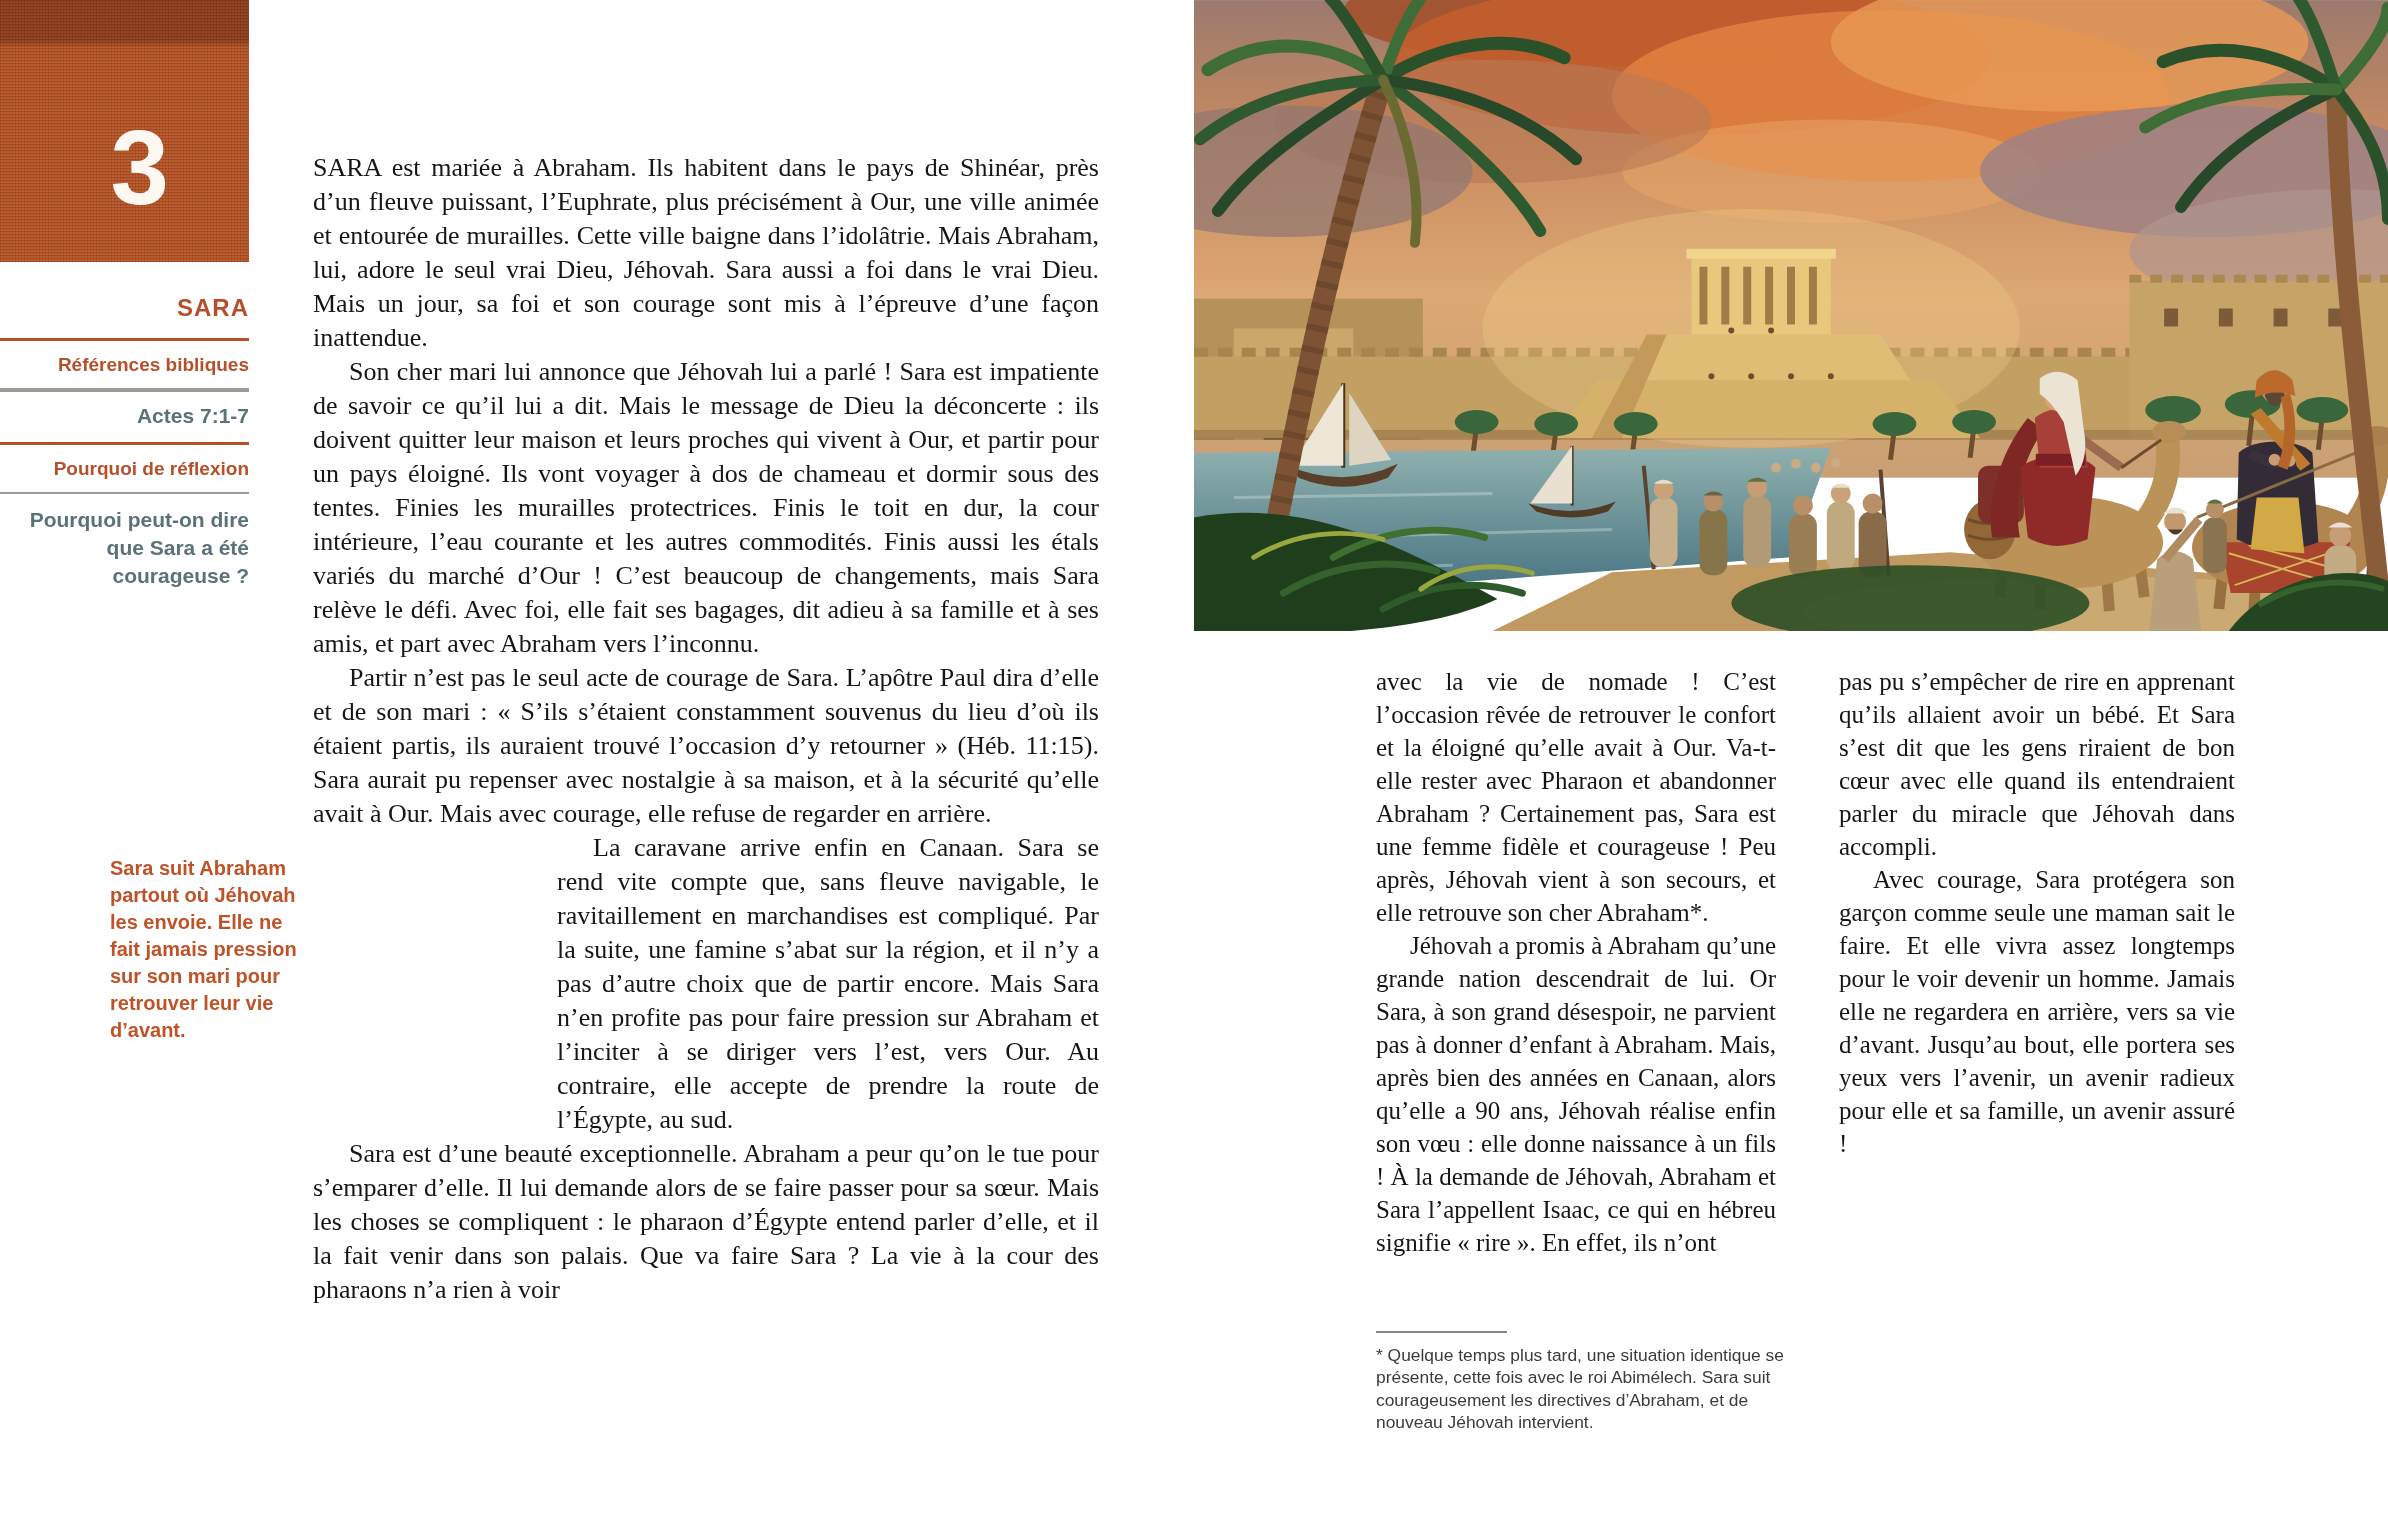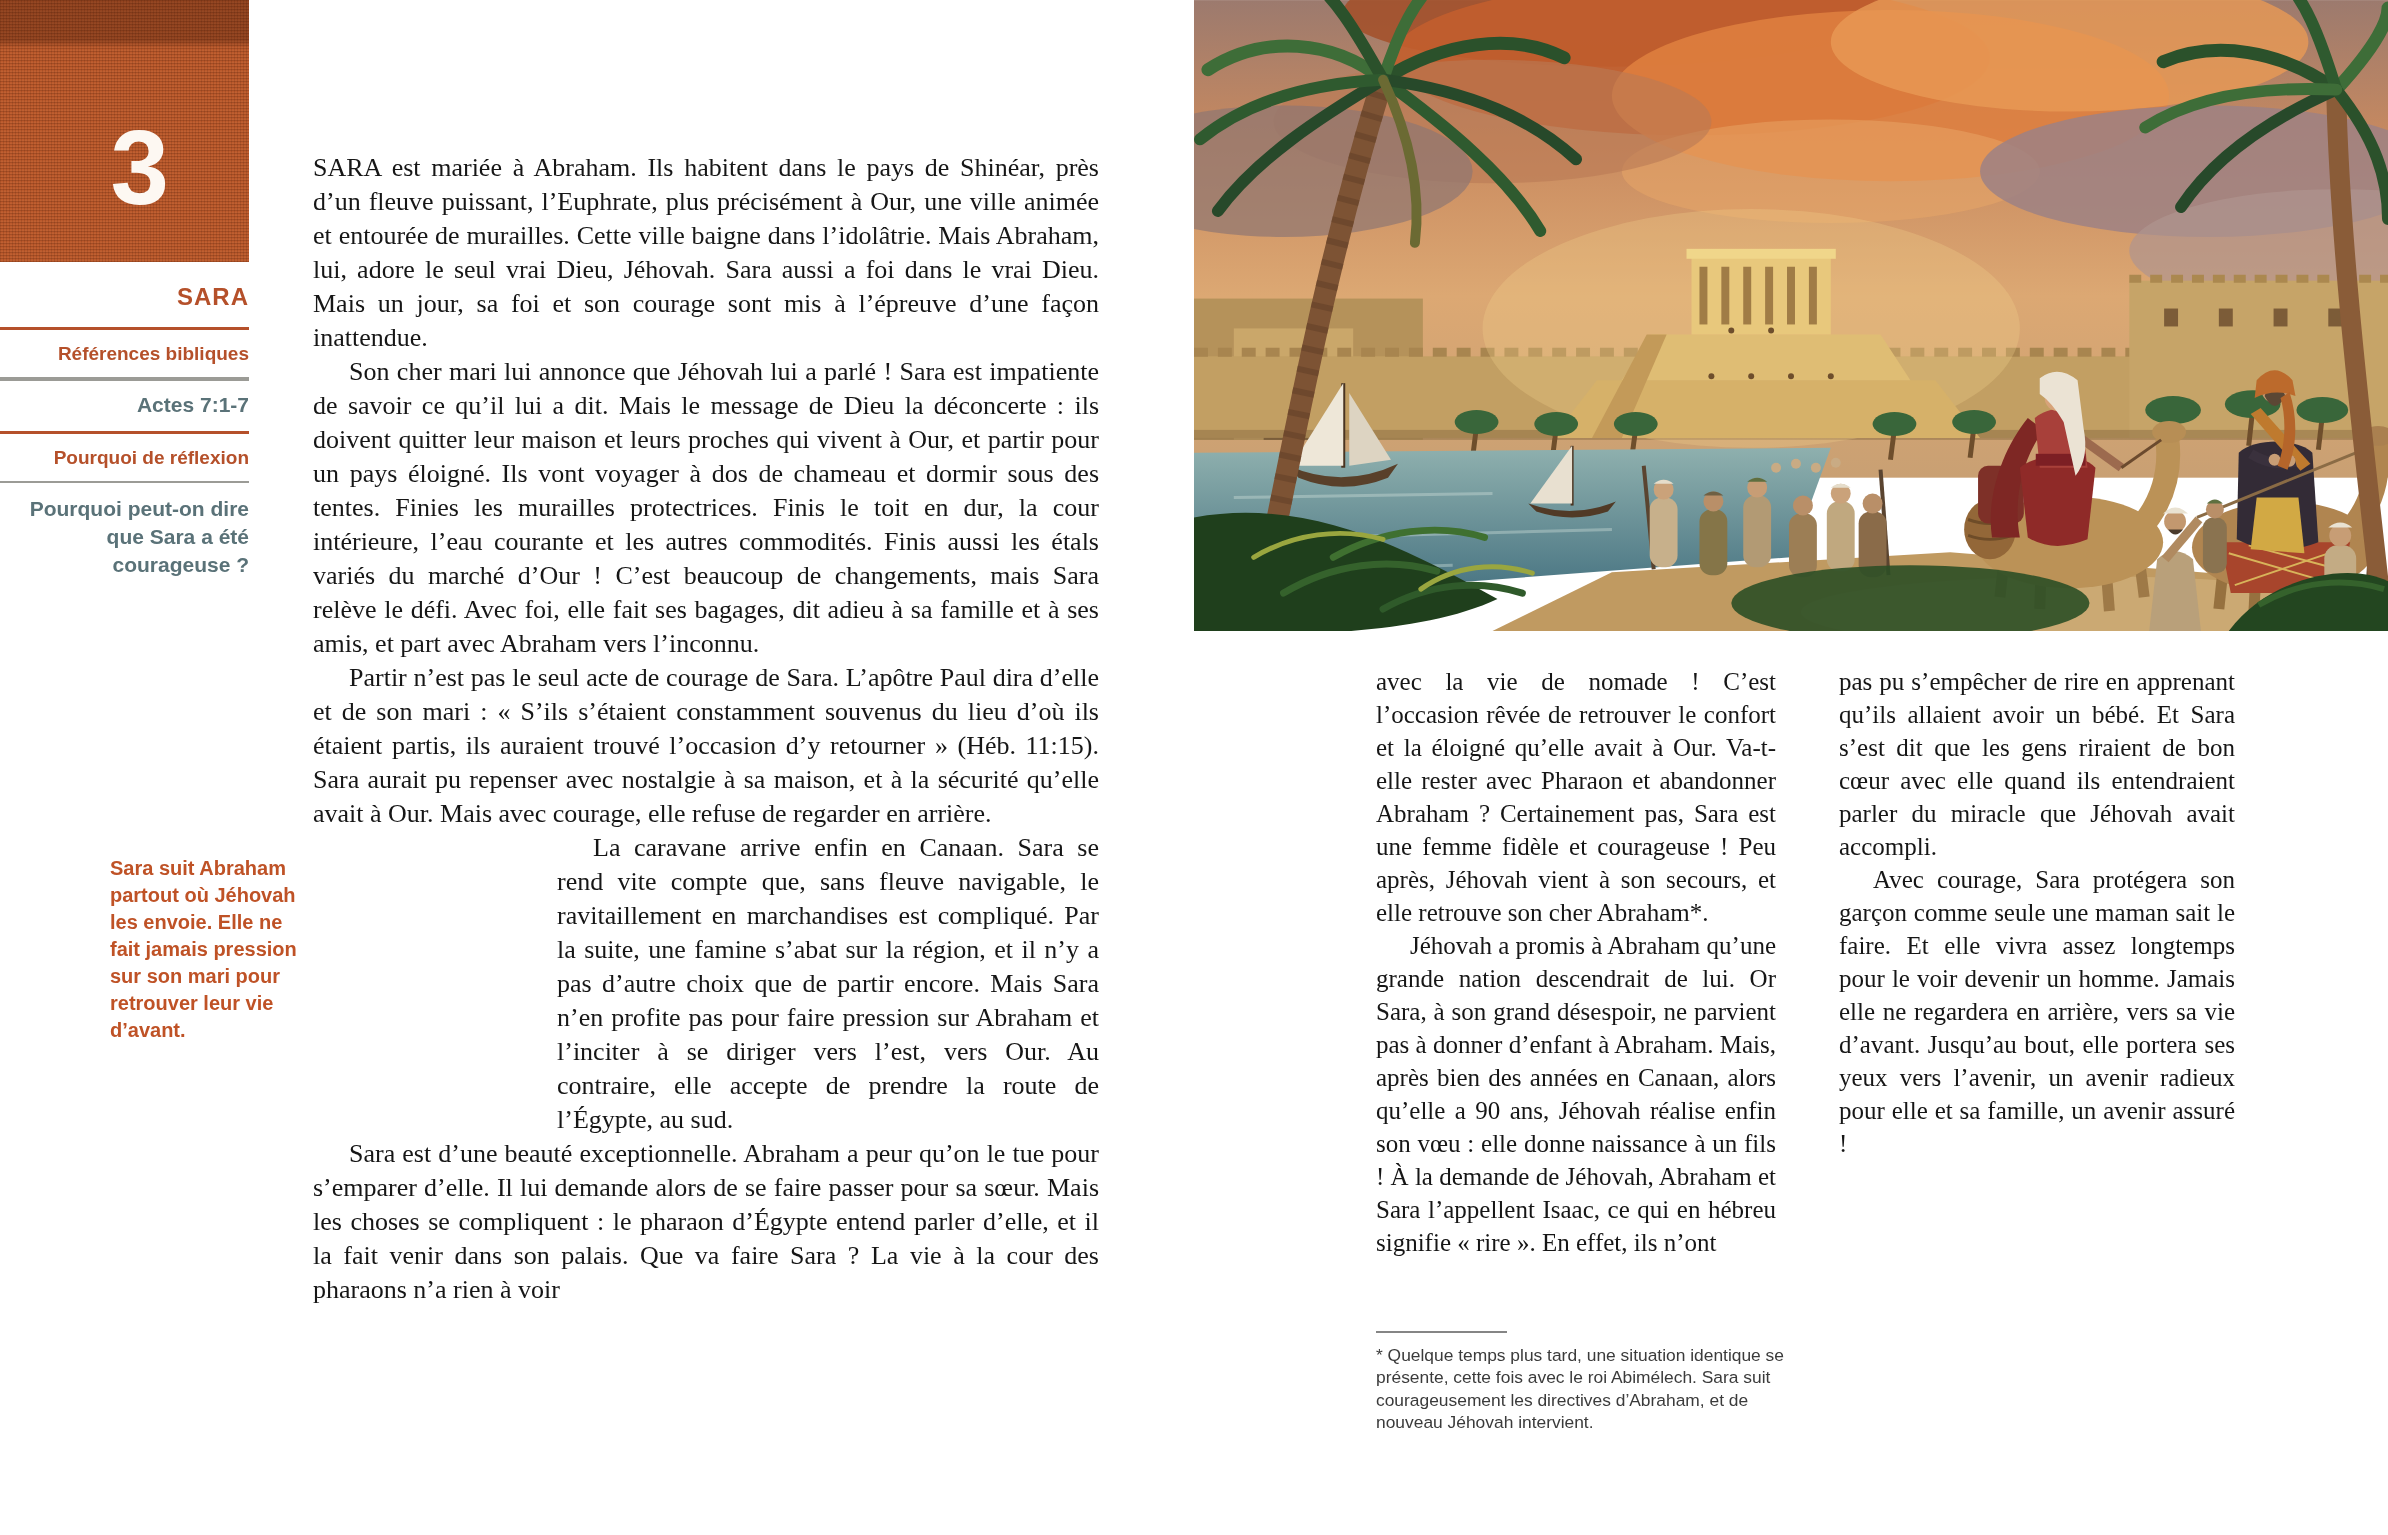--- a/index.html
+++ b/index.html
@@ -14,21 +14,21 @@
       linear-gradient(180deg, rgba(50,15,2,.30) 0px, rgba(50,15,2,.30) 40px, rgba(50,15,2,0) 48px),
       repeating-linear-gradient(0deg, rgba(70,25,6,.20) 0 1px, rgba(255,200,150,.05) 1px 2px, transparent 2px 3px),
       repeating-linear-gradient(90deg, rgba(70,25,6,.16) 0 1px, transparent 1px 3px);
   }
   .chapter-number{
     position:absolute; right:80px; bottom:42px;
     color:#fdf8f2; font-size:105px; font-weight:700; line-height:1;
   }
 
   
-  .sidebar{ position:absolute; left:0; top:259px; width:249px; text-align:right; padding-left:26px; }
+  .sidebar{ position:absolute; left:0; top:270px; width:249px; text-align:right; padding-left:26px; }
   .sidebar .rule{ height:2px; background:#9b9b96; margin:0 0 0 -26px; }
   .sidebar .rule.orange{ height:3px; background:#b5502a; }
   .sb-name{ color:#b5502a; font-size:24px; font-weight:700; letter-spacing:1px; margin:24px 0 16px; }
   .sb-heading{ color:#b5502a; font-size:19px; font-weight:700; margin:13px 0 12px; }
   .sb-refs{ color:#5a7278; font-size:21px; font-weight:700; line-height:28px; margin:10px 0 12px; }
   .sb-question{ color:#5a7278; font-size:21px; font-weight:700; line-height:28px; margin:12px 0 0; }
 
   
   .article{ position:absolute; left:313px; top:151px; width:786px; }
   .article h1{
@@ -363,21 +363,21 @@
     <path d="M1070,608 C1110,584 1156,580 1196,592" stroke="#35622c" stroke-width="6" fill="none"></path>
   </g>
 </svg>
 </section>
 
 <div class="rcol rcol-1">
   <p>avec la vie de nomade ! C’est l’occasion rêvée de retrouver le confort et la éloigné qu’elle avait à Our. Va-t-elle rester avec Pharaon et abandonner Abraham ? Certainement pas, Sara est une femme fidèle et courageuse ! Peu après, Jéhovah vient à son secours, et elle retrouve son cher Abraham*.</p>
   <p class="indent">Jéhovah a promis à Abraham qu’une grande nation descendrait de lui. Or Sara, à son grand désespoir, ne parvient pas à donner d’enfant à Abraham. Mais, après bien des années en Canaan, alors qu’elle a 90 ans, Jéhovah réalise enfin son vœu : elle donne naissance à un fils ! À la demande de Jéhovah, Abraham et Sara l’appellent Isaac, ce qui en hébreu signifie « rire ». En effet, ils n’ont</p>
 </div>
 <div class="rcol rcol-2">
-  <p>pas pu s’empêcher de rire en apprenant qu’ils allaient avoir un bébé. Et Sara s’est dit que les gens riraient de bon cœur avec elle quand ils entendraient parler du miracle que Jéhovah avait accompli.</p>
+  <p>pas pu s’empêcher de rire en apprenant qu’ils allaient avoir un bébé. Et Sara s’est dit que les gens riraient de bon cœur avec elle quand ils entendraient parler du miracle que Jéhovah dans accompli.</p>
   <p class="indent">Avec courage, Sara protégera son garçon comme seule une maman sait le faire. Et elle vivra assez longtemps pour le voir devenir un homme. Jamais elle ne regardera en arrière, vers sa vie d’avant. Jusqu’au bout, elle portera ses yeux vers l’avenir, un avenir radieux pour elle et sa famille, un avenir assuré !</p>
 </div>
 
 <div class="footnote">
   <div class="fn-rule"></div>
   <p>* Quelque temps plus tard, une situation identique se présente, cette fois avec le roi Abimélech. Sara suit courageusement les directives d’Abraham, et de nouveau Jéhovah intervient.</p>
 </div>
 
 
 </body></html>

